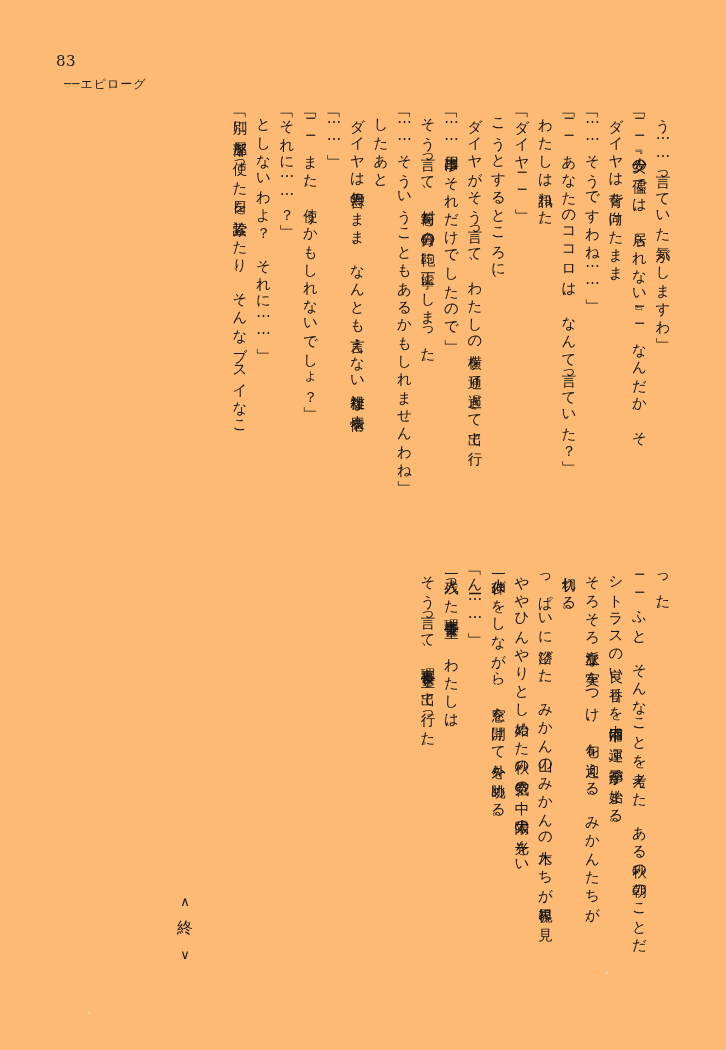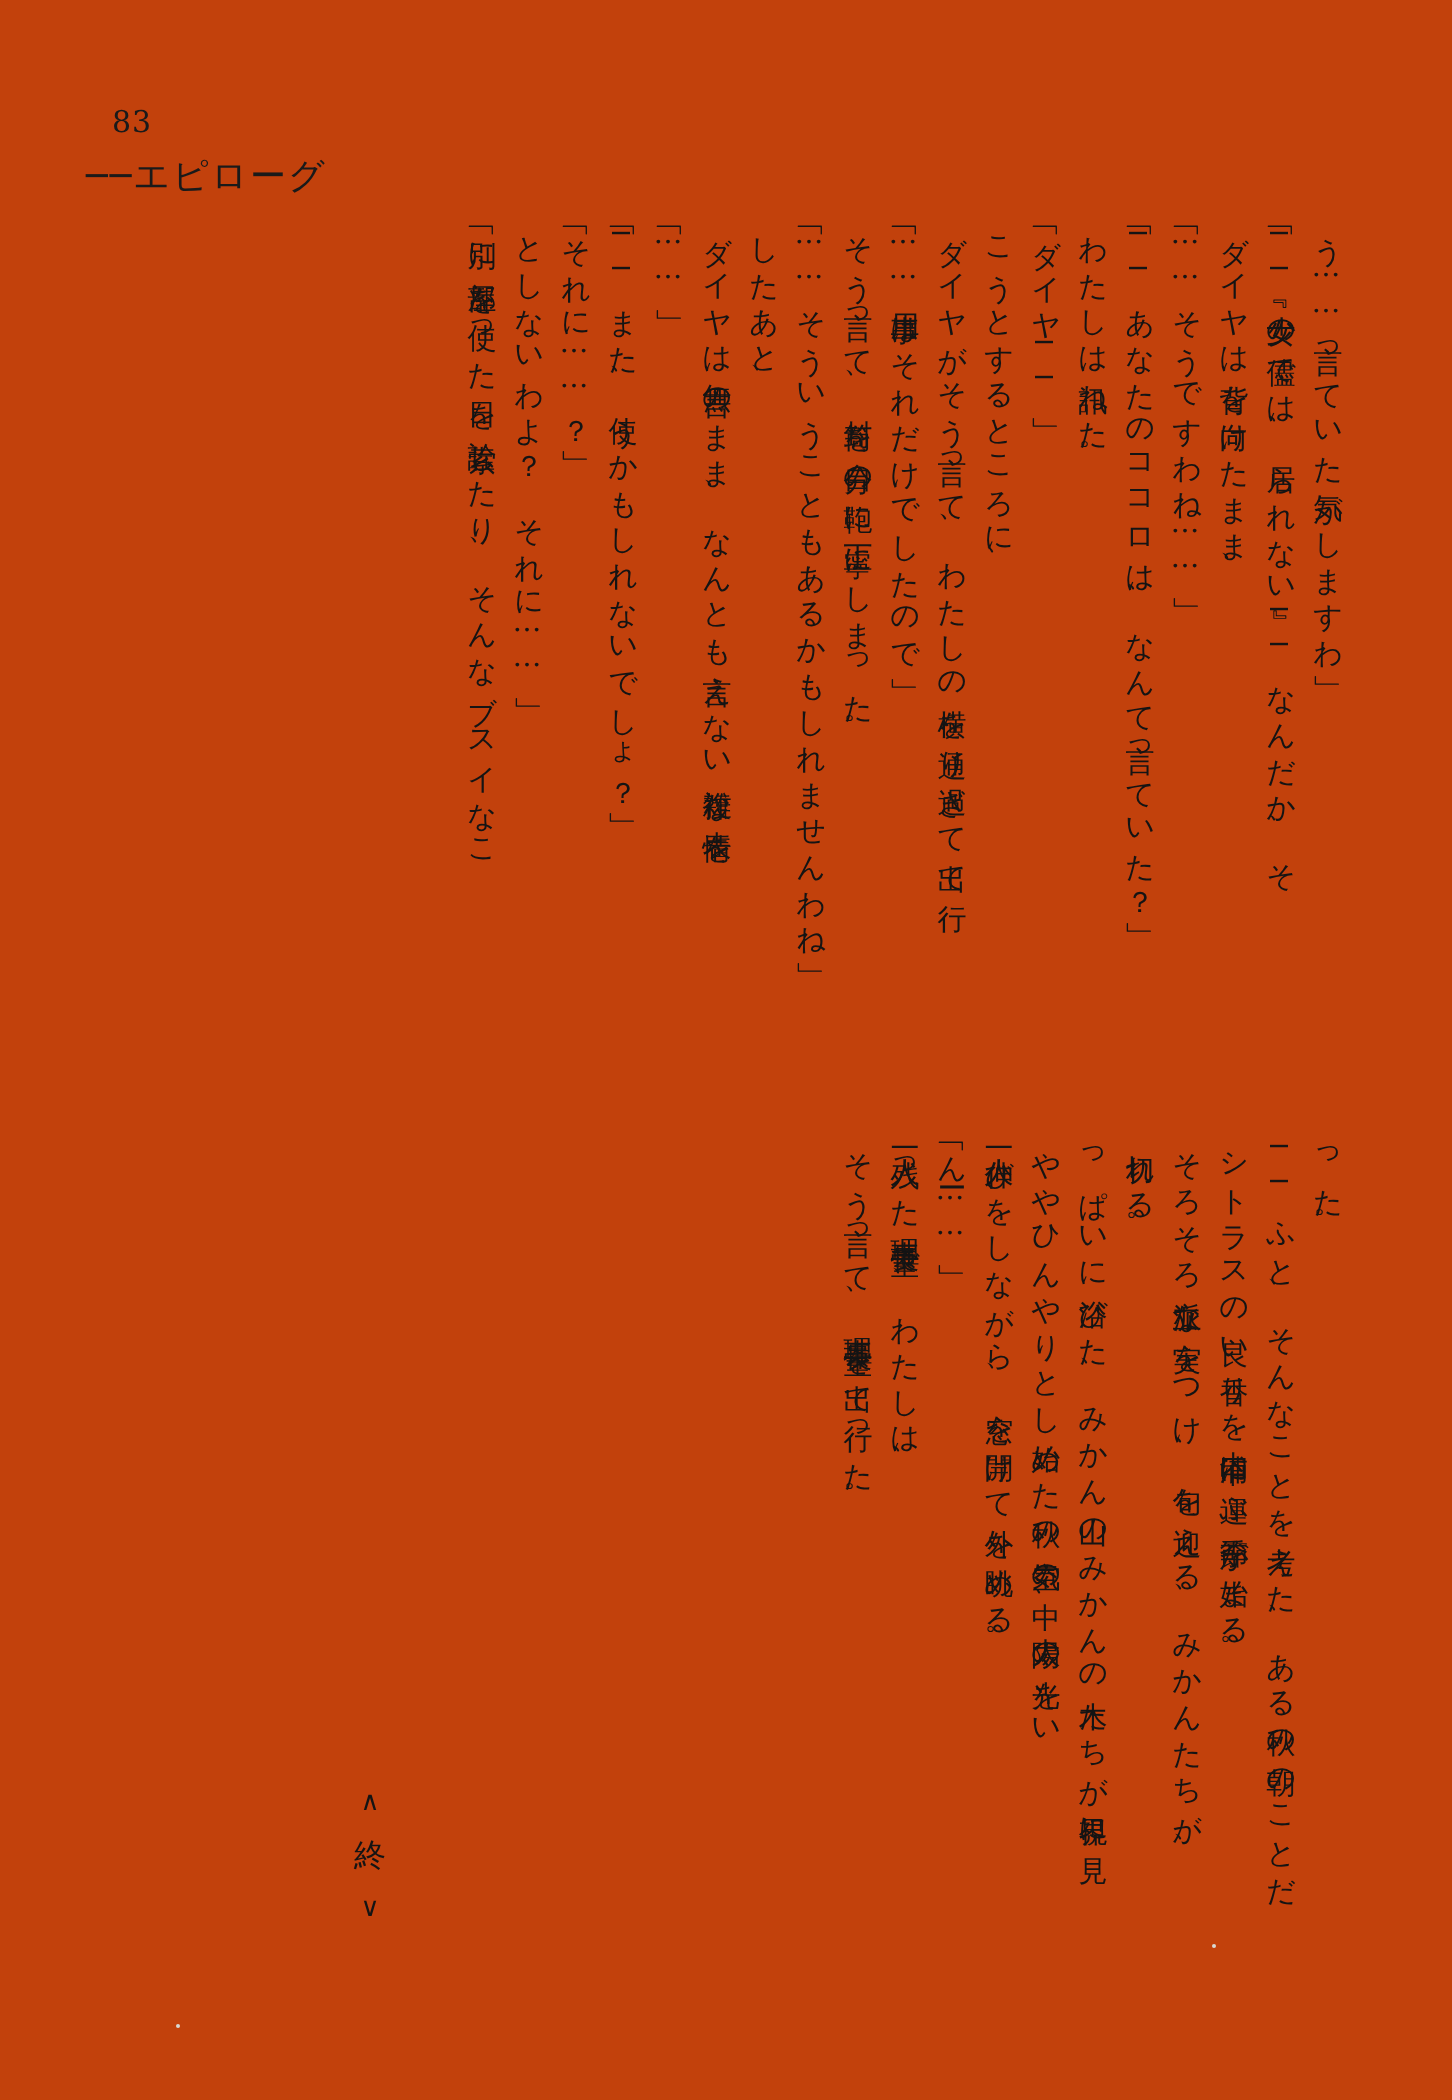--- a/index.html
+++ b/index.html
@@ -12,37 +12,37 @@
     height: 1050px;
     position: relative;
     font-family: "DejaVu Serif", "Liberation Serif", serif;
     color: #1a1a1a;
     overflow: hidden;
   }
 
   .page {
     position: absolute;
     inset: 0;
-    background: #c2410c;
+    background: #fdba74;
   }
 
   
   .page-number {
     position: absolute;
     top: 52px;
     left: 56px;
     font-size: 15px;
     letter-spacing: 0.5px;
     color: #1a1a1a;
   }
   .running-head {
     position: absolute;
     top: 76px;
-    left: 43px;
-    font-size: 18px;
+    left: 64px;
+    font-size: 12px;
     letter-spacing: 1px;
     color: #1a1a1a;
     white-space: nowrap;
   }
 
   
   .body-area {
     position: absolute;
     top: 108px;
     right: 56px;

